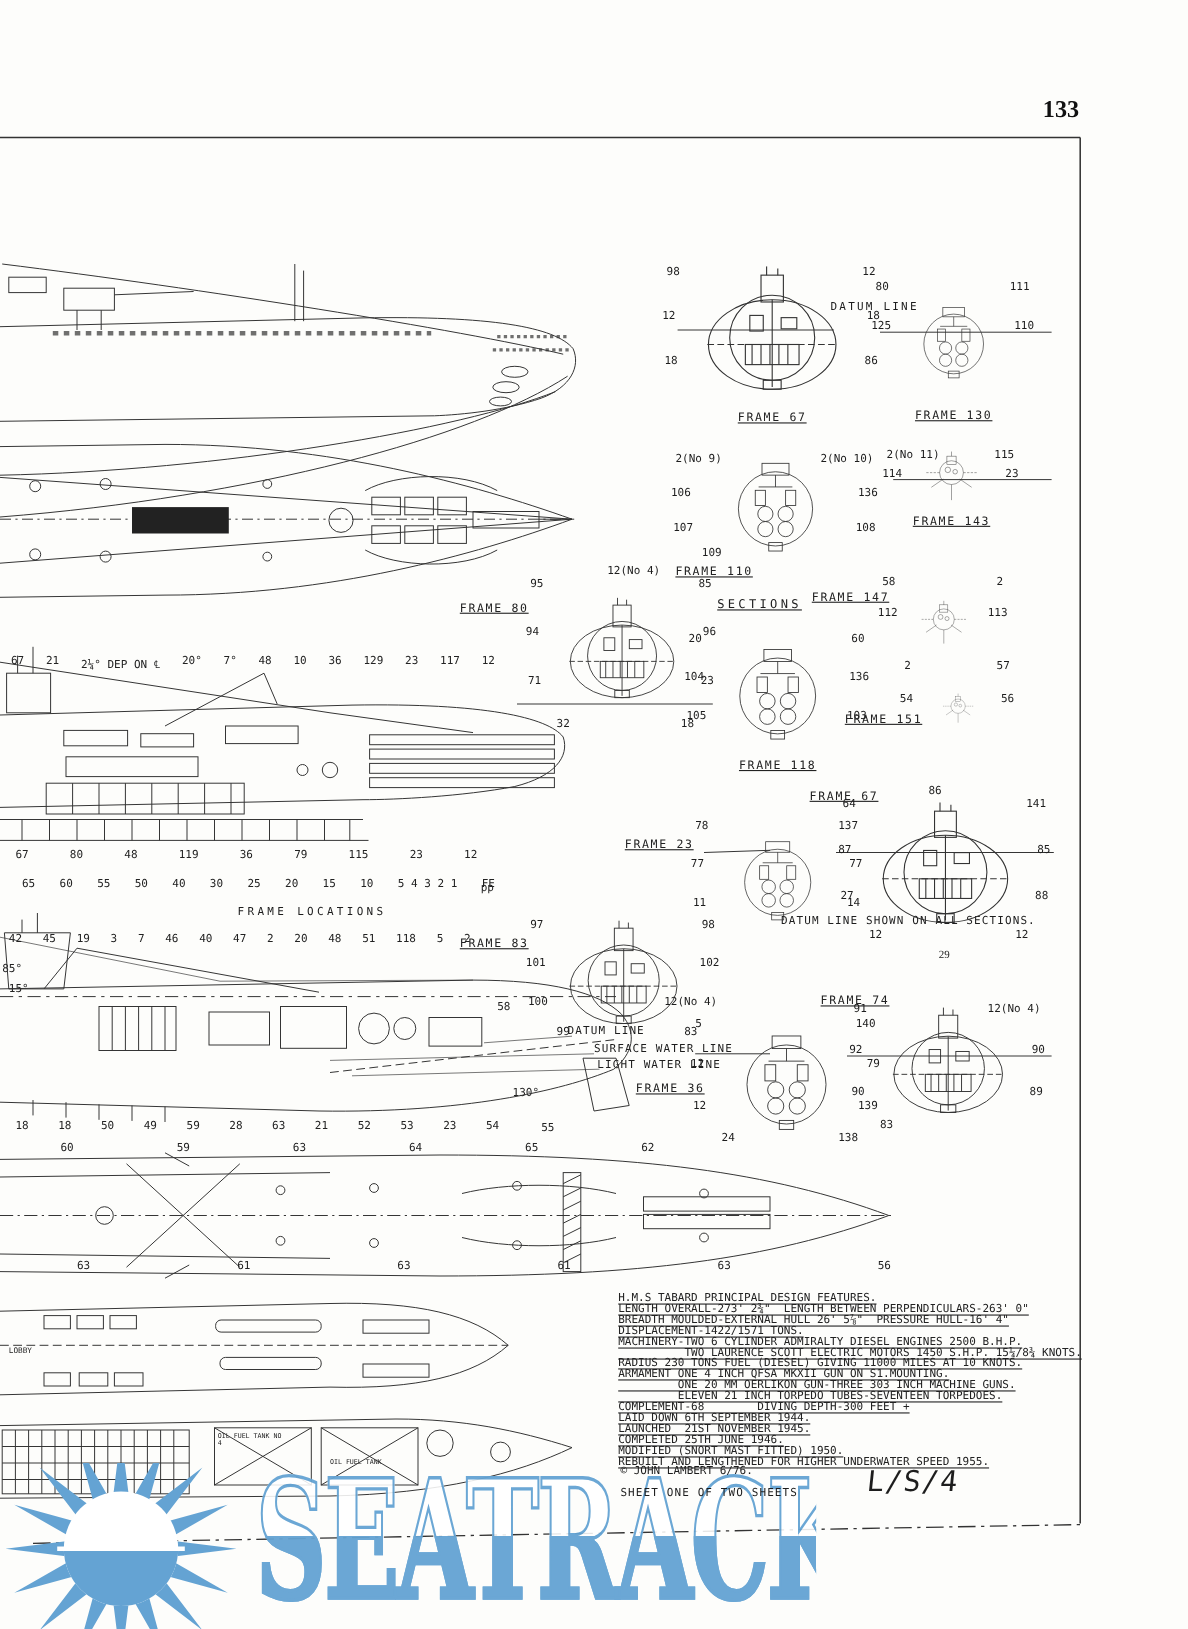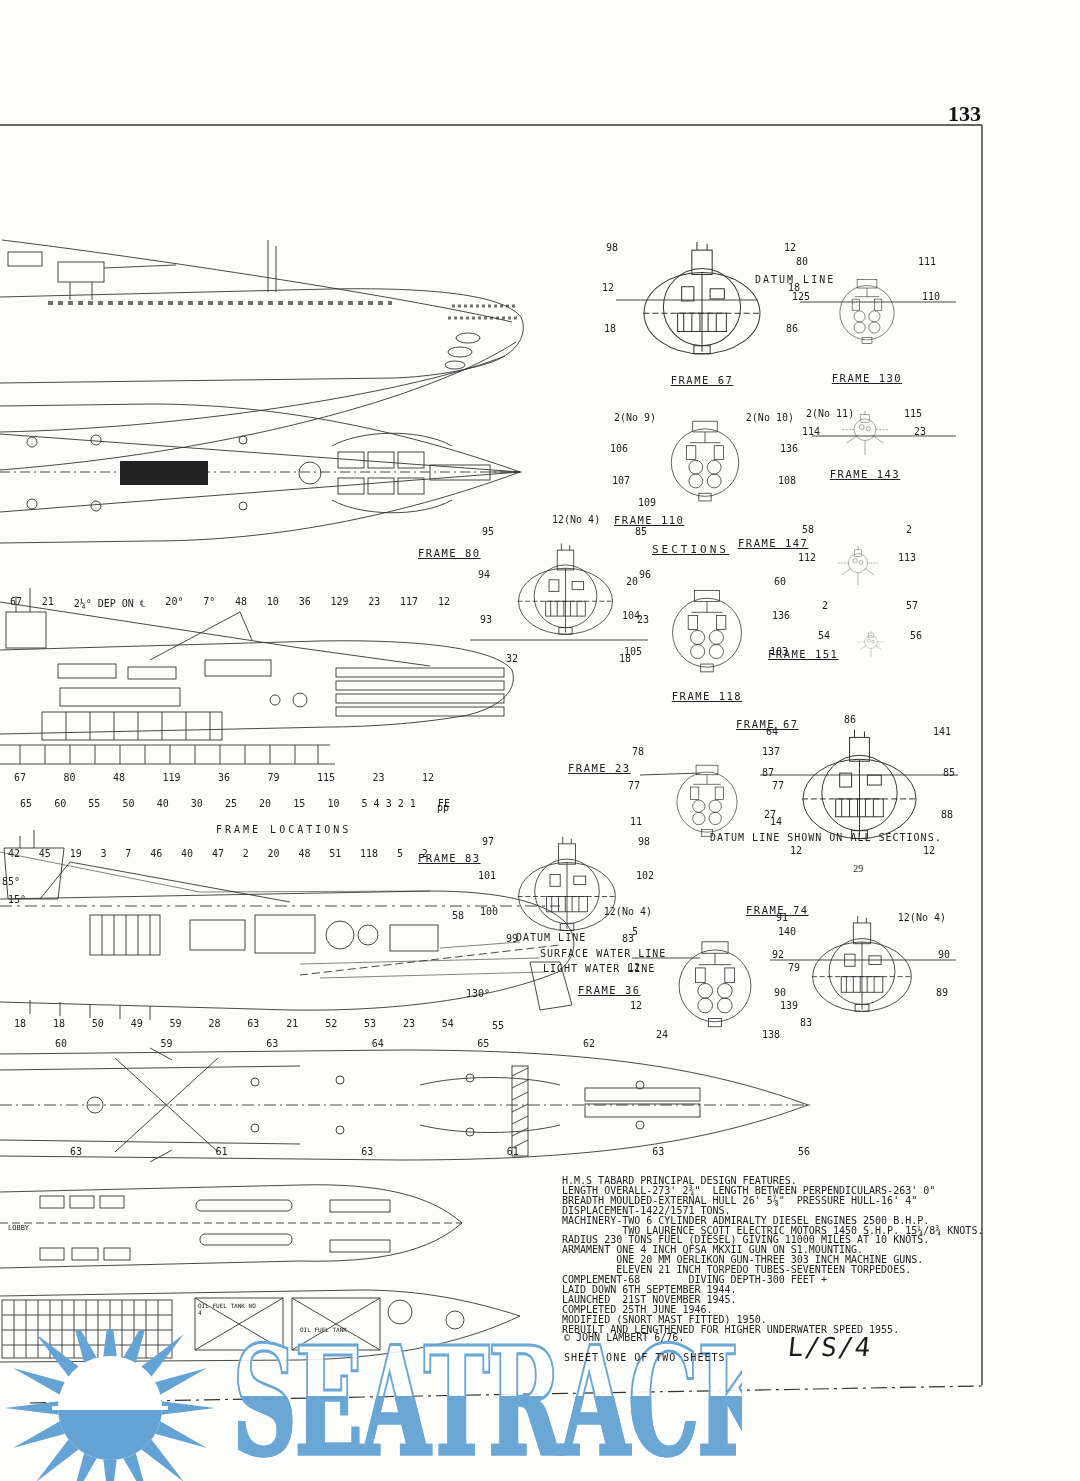--- a/index.html
+++ b/index.html
@@ -28,21 +28,21 @@
   .callout-2{left:-20px;top:30%;}  .callout-3{right:-18px;top:30%;}
   .callout-4{left:-18px;top:58%;}  .callout-5{right:-16px;top:58%;}
   .callout-6{left:8px;bottom:16px;}.callout-7{right:2px;bottom:16px;}
   .callout-8{left:40%;top:-8px;}   .callout-9{left:46%;bottom:-2px;font-family:Liberation Serif, serif;}
   
   .numrow{position:absolute;display:flex;justify-content:space-between;z-index:3;font-size:10px;}
   .numlabel{font-size:10px;white-space:nowrap;}
   
   #spec-block{position:absolute;left:562px;top:1176px;width:408px;z-index:3;}
   .spec-line{display:block;font-size:10px;line-height:9.9px;white-space:pre;
-             text-decoration-thickness:0.8px;text-underline-offset:2px;}
+             text-decoration:underline;text-decoration-thickness:0.8px;text-underline-offset:2px;}
   
   #watermark{position:absolute;left:0;top:1330px;width:1080px;height:151px;z-index:6;pointer-events:none;}
   #wm-text{position:absolute;left:232px;top:-4px;width:850px;overflow:hidden;white-space:nowrap;
            font-family:"DejaVu Serif",serif;font-weight:bold;font-size:150px;line-height:150px;
            letter-spacing:-4px;transform:scaleX(0.60);transform-origin:left top;
            color:#64a3d3;
            background:linear-gradient(to bottom, rgba(255,255,255,0.92) 0%, rgba(255,255,255,0.92) 47%, #64a3d3 47%, #64a3d3 100%);
            -webkit-background-clip:text;background-clip:text;-webkit-text-fill-color:transparent;
            -webkit-text-stroke:3px #64a3d3;opacity:.95;}
 </style>
@@ -214,21 +214,21 @@
     <circle cx="455" cy="1320" r="9"></circle>
 
   <path d="M616,300 L758,300 M800,302 L956,302"></path>
   <path d="M812,436 H956"></path>
   <path d="M470,640 H648"></path>
   <path d="M640,775 L700,773 M760,775 H958"></path>
   <path d="M632,958 H700 M770,960 H956"></path>
   <path d="M520,942 L440,948 M540,958 L300,964 M545,972 L320,978" stroke-width="0.6"></path>
 </svg>
 
-<div class="abs pageno" style="left:948px;top:86px;margin-top:15px;">133</div>
+<div class="abs pageno" style="left:948px;top:86px;">133</div>
 
 <div class="abs hand" style="left:755px;top:274px;font-size:10px;letter-spacing:2px;">DATUM LINE</div>
 <div class="abs hand heading-u" style="left:652px;top:543px;">SECTIONS</div>
 <div class="abs hand small-u" style="left:664px;top:832px;margin-left:46px;">DATUM LINE SHOWN ON ALL SECTIONS.</div>
 
 <div class="abs hand small-u" style="left:216px;top:824px;letter-spacing:3px;">FRAME LOCATIONS</div>
 <div class="abs numlabel hand" style="left:437px;top:786px;margin-top:16px;">pp</div>
 
 <div class="abs hand" style="left:516px;top:932px;font-size:10px;letter-spacing:1px;">DATUM LINE</div>
 <div class="abs hand" style="left:540px;top:948px;font-size:10px;letter-spacing:1px;">SURFACE WATER LINE</div>
@@ -399,21 +399,21 @@
 <div class="section-block" style="left:498px;top:522px;width:135px;height:158px;">
   <svg class="sec-svg" viewBox="0 0 120 120" preserveAspectRatio="xMidYMid meet">
       <use href="#sec-saddle"></use>
     </svg>
   <div class="frame-name np-left-top">FRAME 80</div>
   <div class="callouts">
       <span class="callout callout-0">95</span>
       <span class="callout callout-1">85</span>
       <span class="callout callout-2">94</span>
       <span class="callout callout-3">96</span>
-      <span class="callout callout-4">93</span>
+      <span class="callout callout-4">71</span>
       <span class="callout callout-5">23</span>
       <span class="callout callout-6">32</span>
       <span class="callout callout-7">18</span>
       <span class="callout callout-8">12(No 4)</span>
     </div>
 </div>
 <div class="section-block" style="left:642px;top:572px;width:130px;height:128px;">
   <svg class="sec-svg" viewBox="0 0 120 120" preserveAspectRatio="xMidYMid meet">
       <use href="#sec-round"></use>
     </svg>

